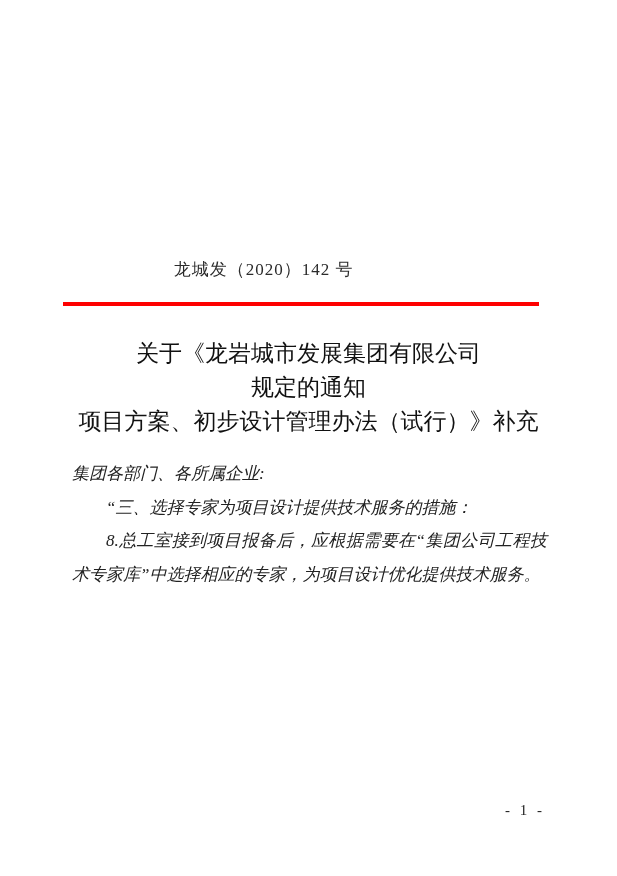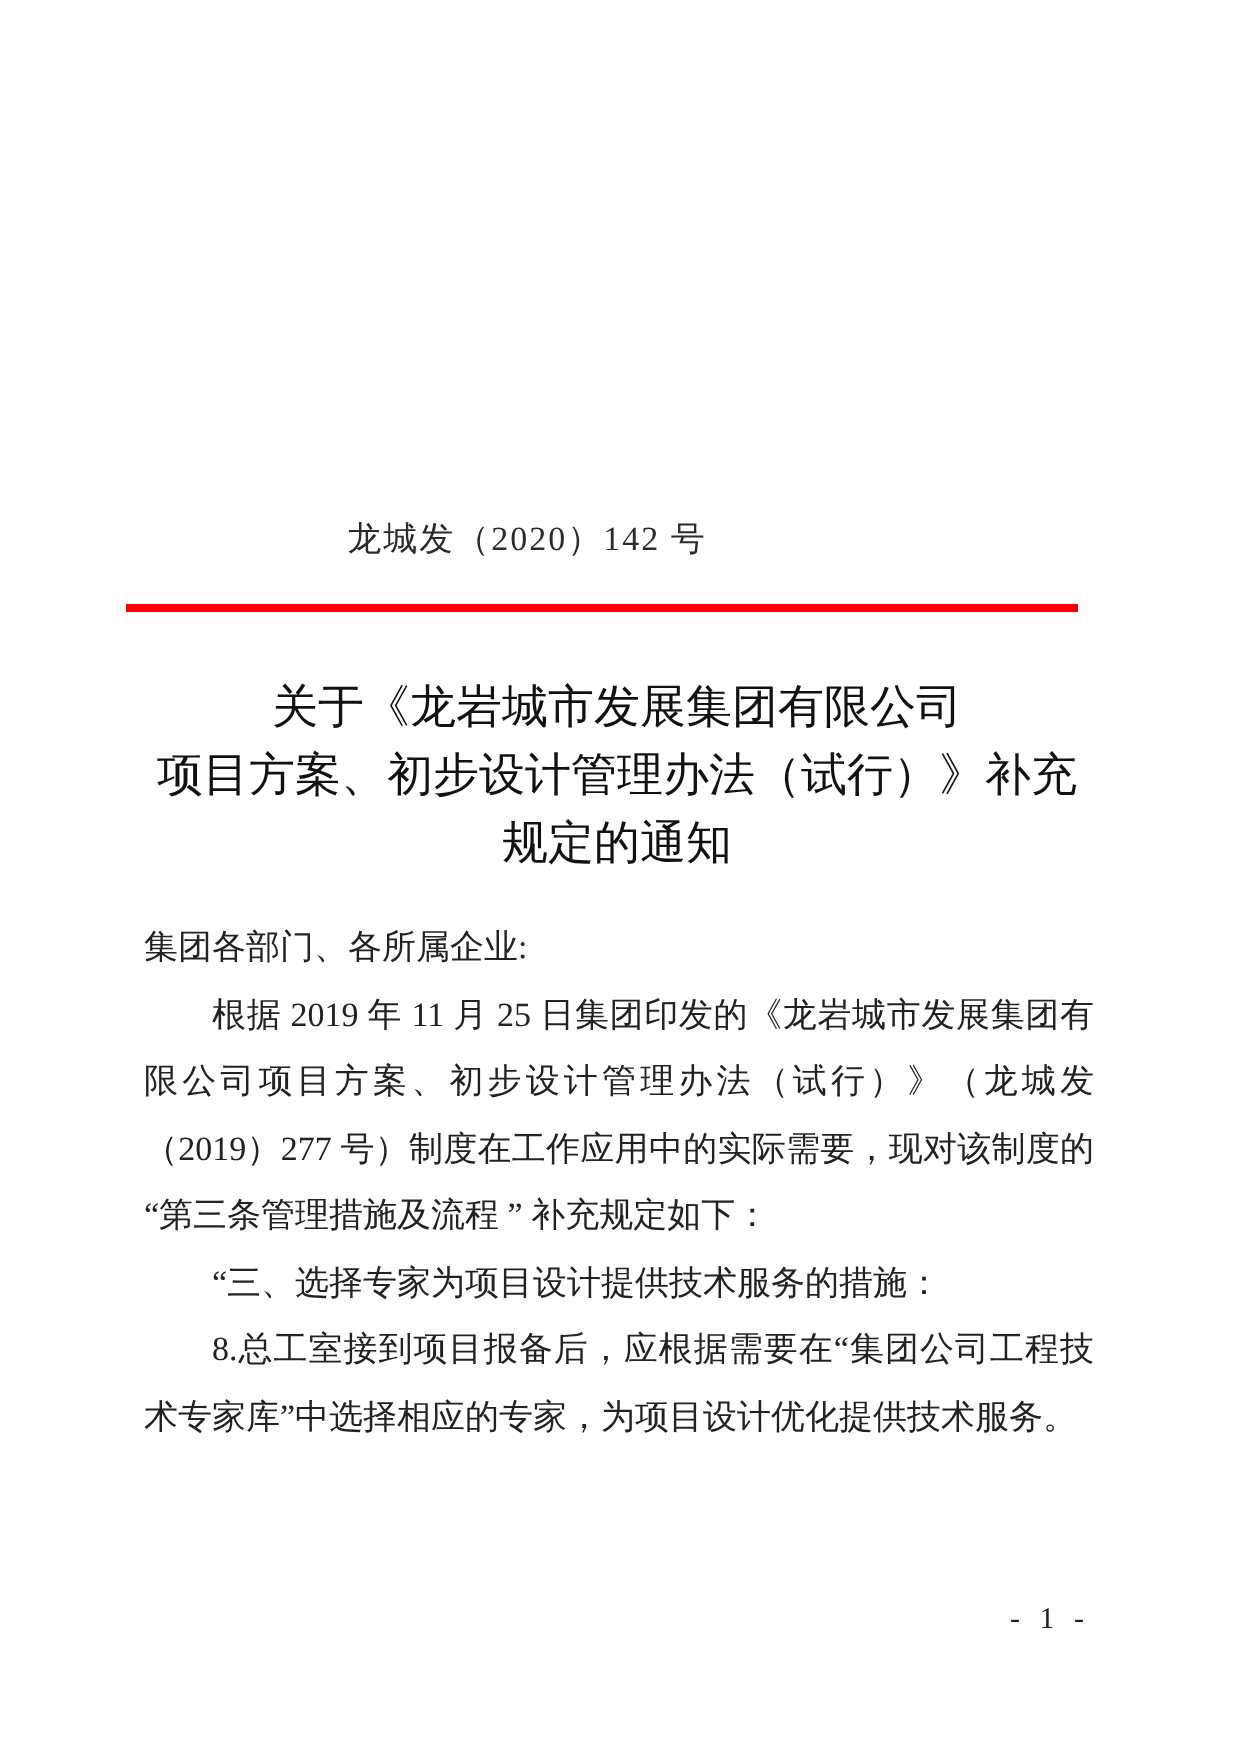--- a/index.html
+++ b/index.html
@@ -76,20 +76,21 @@
   
   .body-text {
     position: absolute;
     top: 457px;
     left: 72px;
     width: 475px;
     font-size: 17px;
     line-height: 33.5px;
     color: #222;
     text-align: justify;
+    font-style: italic;
   }
   .body-text p { text-align: justify; }
   .body-text p.indent { text-indent: 2em; }
   
   .page-number {
     position: absolute;
     top: 801px;
     right: 72px;
     font-size: 15px;
     line-height: 18px;
@@ -103,26 +104,25 @@
 
 <div class="page">
 
 
   <div class="doc-number">龙城发（2020）142 号</div>
 
   <div class="red-rule"></div>
 
   <div class="doc-title">
     <div>关于《龙岩城市发展集团有限公司</div>
+    <div>规定的通知</div>
     <div>项目方案、初步设计管理办法（试行）》补充</div>
-    <div>规定的通知</div>
   </div>
 
   <div class="body-text">
     <p>集团各部门、各所属企业:</p>
-    <p class="indent">根据 2019 年 11 月 25 日集团印发的《龙岩城市发展集团有限公司项目方案、初步设计管理办法（试行）》（龙城发（2019）277 号）制度在工作应用中的实际需要，现对该制度的 “第三条管理措施及流程 ” 补充规定如下：</p>
     <p class="indent">“三、选择专家为项目设计提供技术服务的措施：</p>
     <p class="indent">8.总工室接到项目报备后，应根据需要在“集团公司工程技术专家库”中选择相应的专家，为项目设计优化提供技术服务。</p>
   </div>
 
   <div class="page-number">- 1 -</div>
 
 </div>
 
 </body></html>

